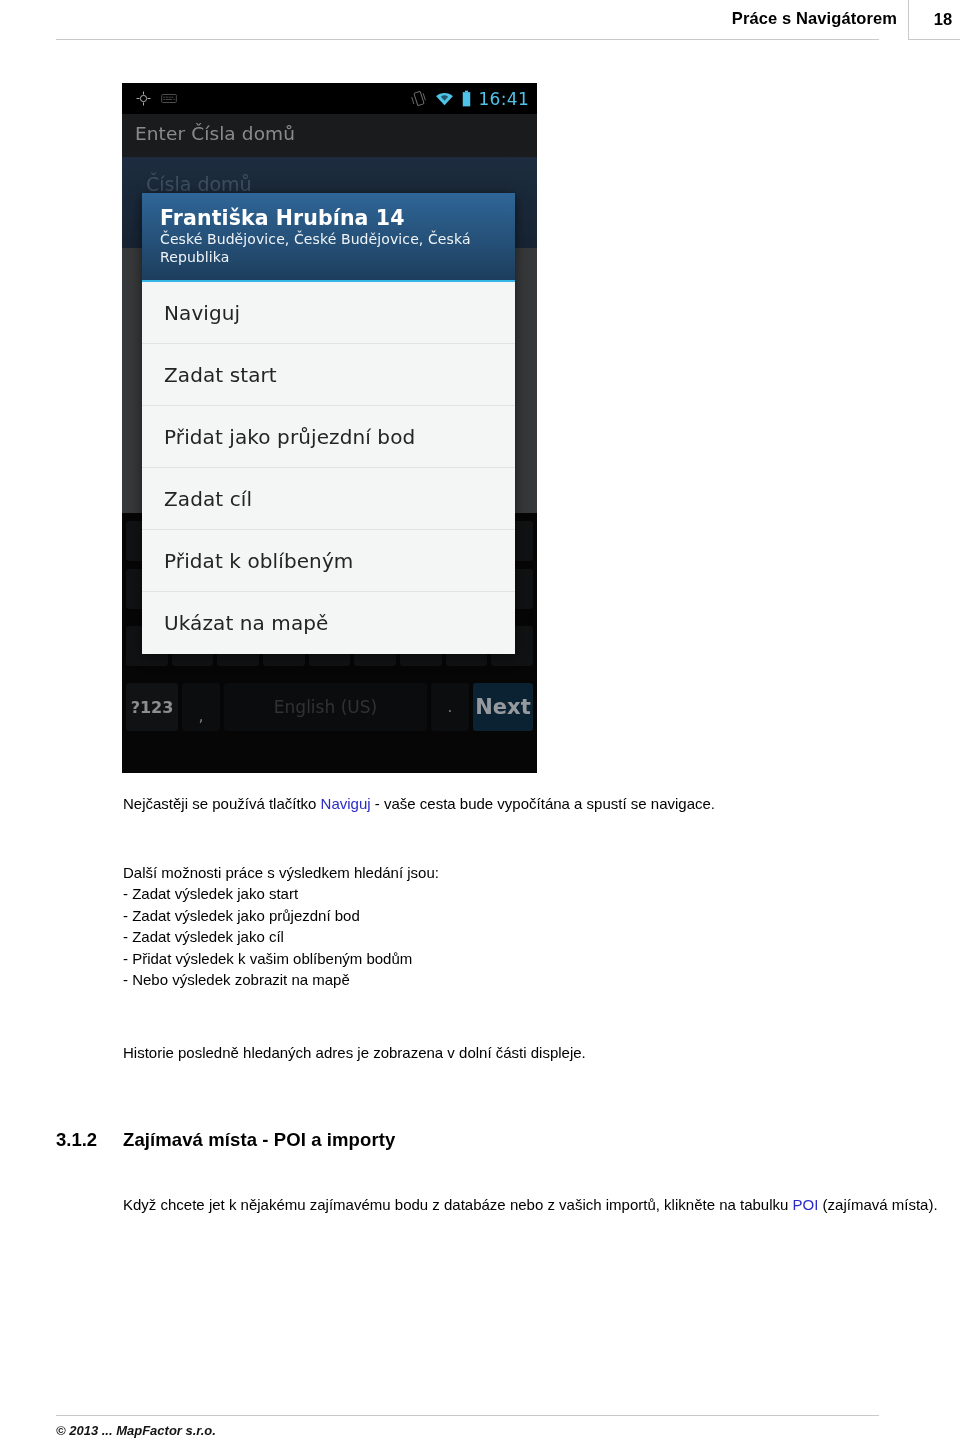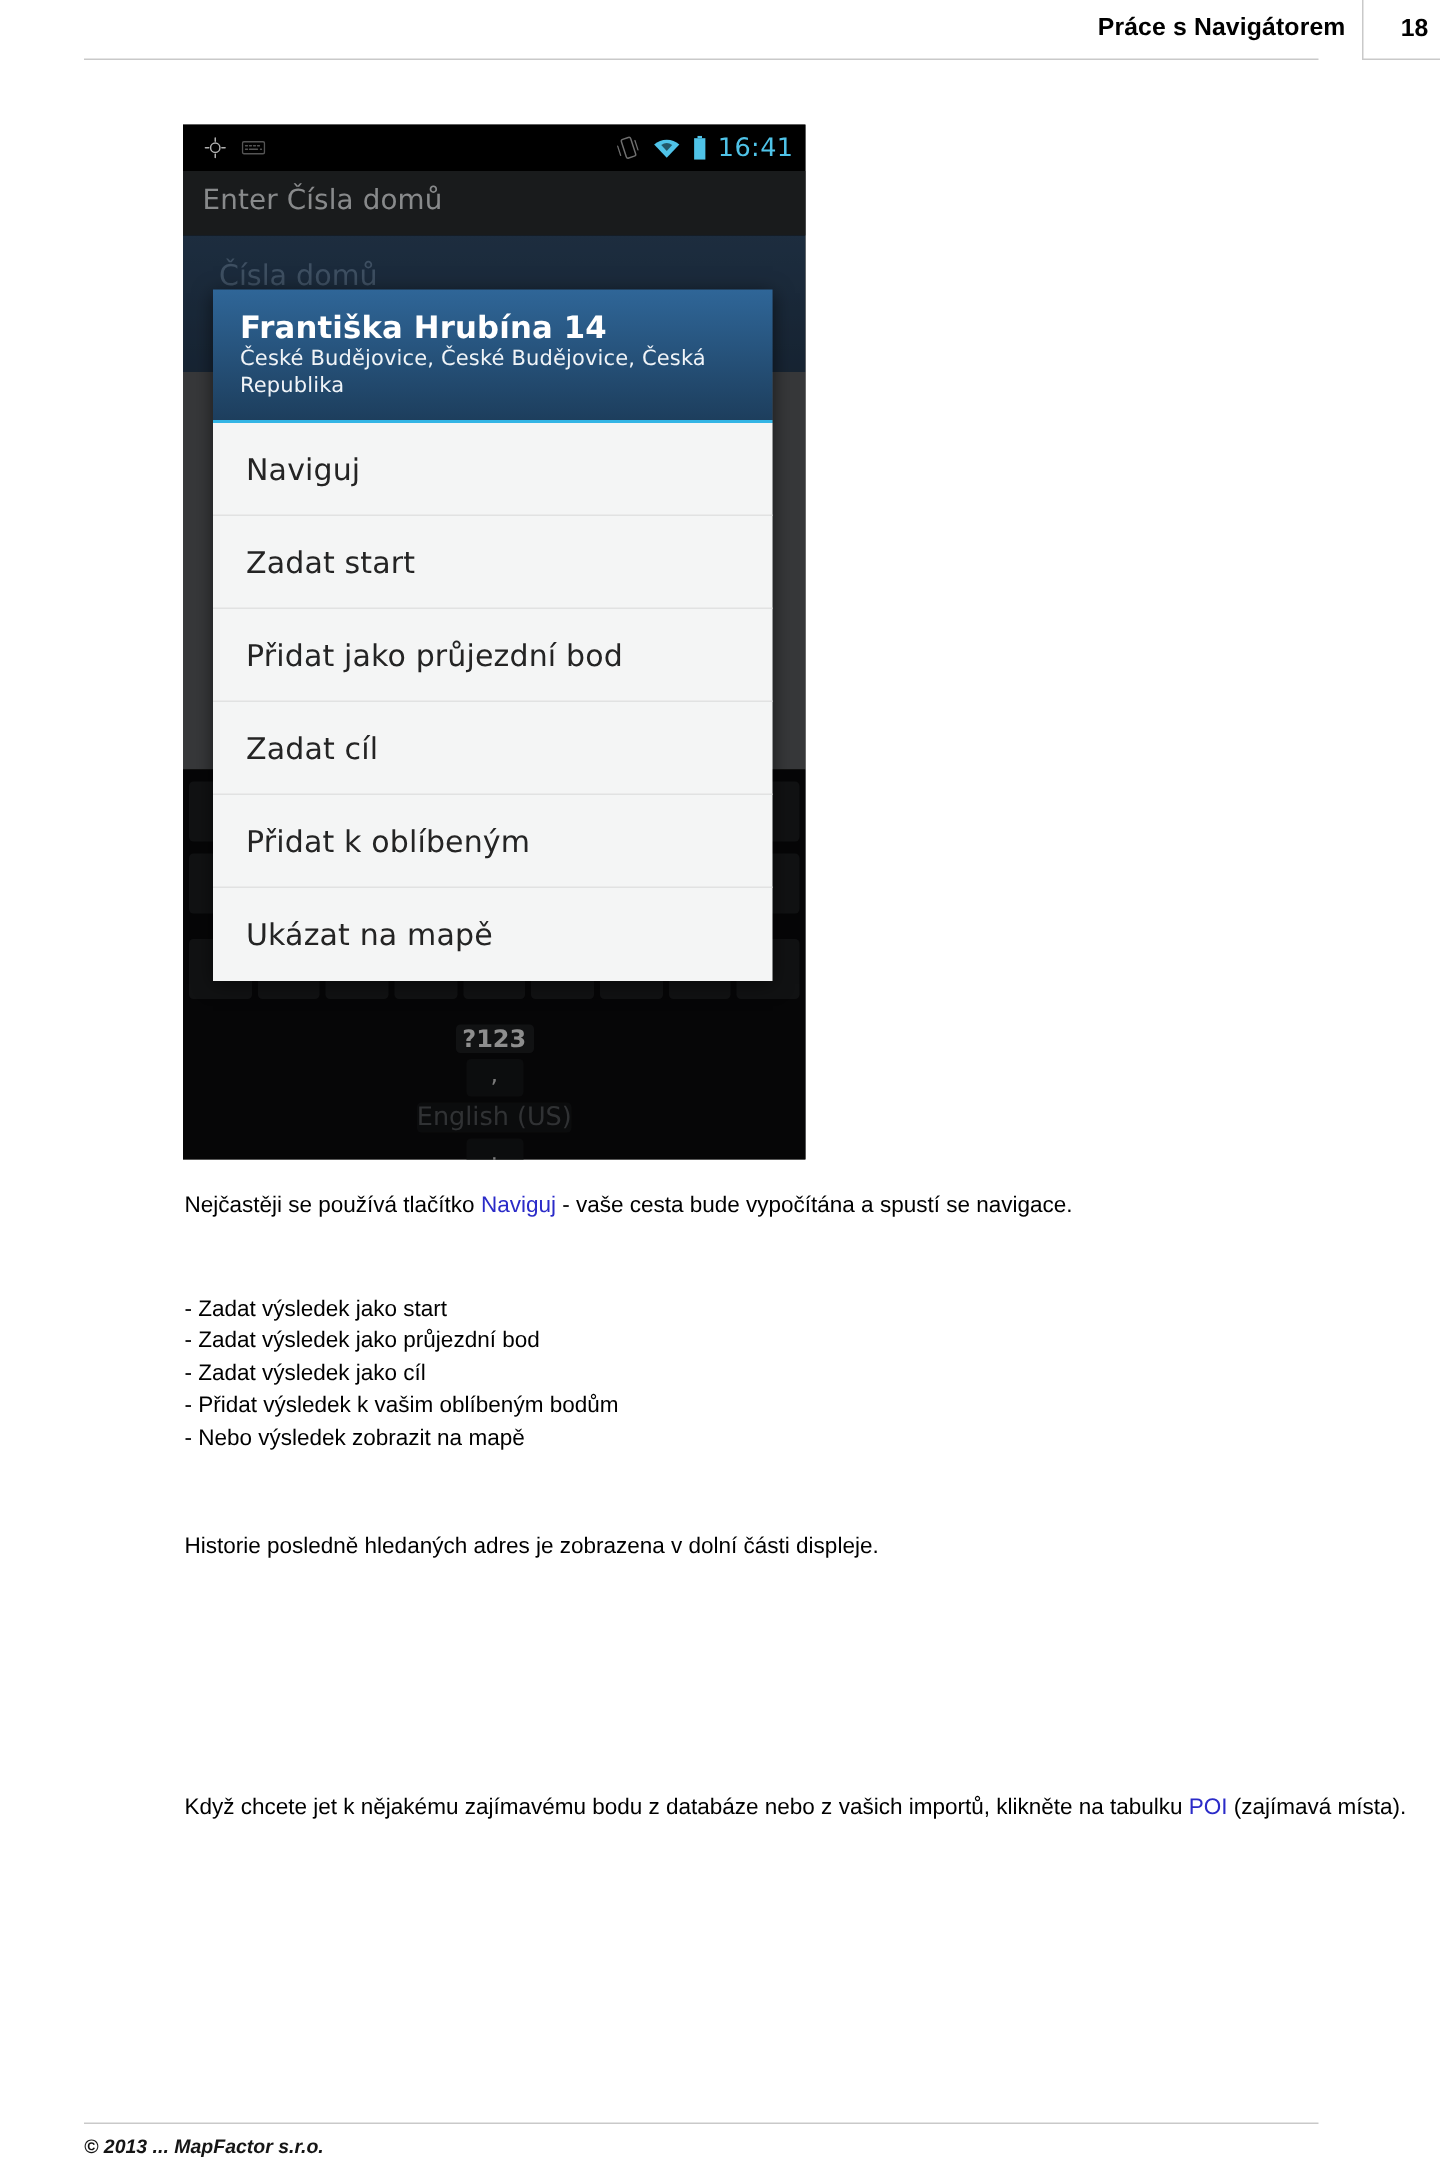--- a/index.html
+++ b/index.html
@@ -187,21 +187,20 @@
   }
   .kbd-bottomrow {
     position: absolute;
     left: 0; top: 170px;
     width: 415px;
     height: 48px;
     display: flex;
     gap: 4px;
     padding: 0 4px;
     align-items: center;
-    flex-direction: column;
   }
   .kbd-sym {
     width: 52px; height: 48px;
     background: #1b1c1e;
     border-radius: 3px;
     display: flex; align-items: center; justify-content: center;
     color: #d8d8d8; font-size: 16px; font-weight: bold;
   }
   .kbd-comma {
     width: 38px; height: 48px;
@@ -464,31 +463,36 @@
       </div>
     </div>
 
   </div>
 
   <div class="body-copy">
     <p class="p"><span>Nejčastěji se používá tlačítko </span><span class="link">Naviguj</span><span> - vaše cesta bude vypočítána a spustí se navigace.</span></p>
 
     <div class="gap-2"></div>
 
+    <p class="p">Další možnosti práce s výsledkem hledání jsou:</p>
     <p class="p">- Zadat výsledek jako start</p>
     <p class="p">- Zadat výsledek jako průjezdní bod</p>
     <p class="p">- Zadat výsledek jako cíl</p>
     <p class="p">- Přidat výsledek k vašim oblíbeným bodům</p>
     <p class="p">- Nebo výsledek zobrazit na mapě</p>
 
     <div class="gap-3"></div>
 
     <p class="p">Historie posledně hledaných adres je zobrazena v dolní části displeje.</p>
   </div>
 
+  <div class="section-head">
+    <span class="section-num">3.1.2</span>
+    <span class="section-title">Zajímavá místa - POI a importy</span>
+  </div>
 
   <div class="after-section">
     <p class="p"><span>Když chcete jet k nějakému zajímavému bodu z databáze nebo z vašich importů, klikněte na tabulku </span><span class="link">POI</span><span> (zajímavá místa).</span></p>
   </div>
 
   <div class="footer-rule"></div>
   <div class="footer-text">© 2013 ... MapFactor s.r.o.</div>
 
 </div>
 

